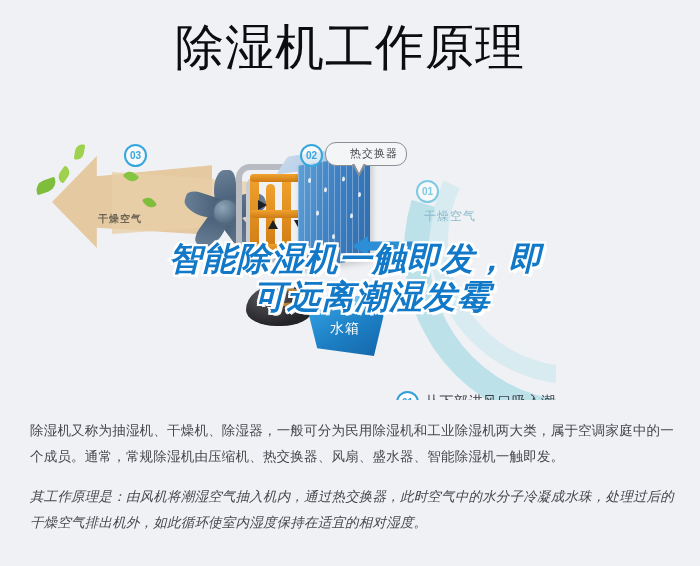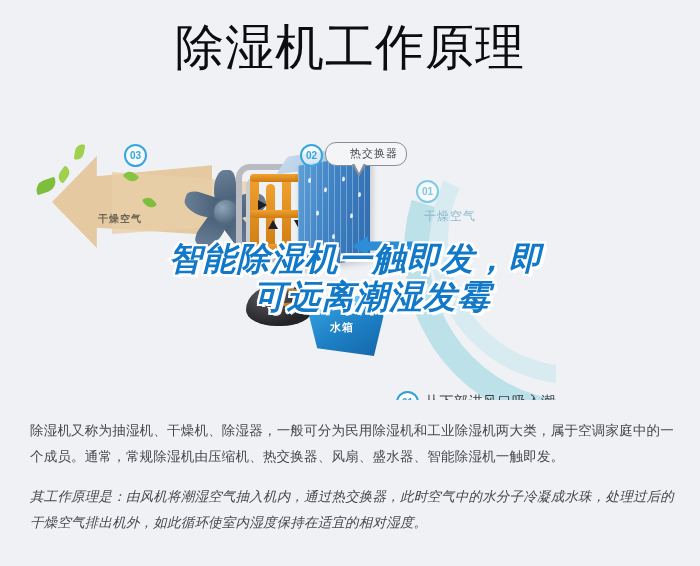--- a/index.html
+++ b/index.html
@@ -193,21 +193,21 @@
     box-shadow:0 3px 6px rgba(0,0,0,.15);
   }
   .tank-lip{
     position:absolute;left:298px;top:166px;width:92px;height:18px;
     background:linear-gradient(100deg,#8fd5f5,#46b0e8);
     clip-path:polygon(8% 30%, 98% 0%, 100% 52%, 14% 100%);
     opacity:.95;
   }
   .lbl-tank{
     position:absolute;left:330px;top:192px;
-    font-size:11px;color:#ffffff;font-weight:bold;letter-spacing:1px;
+    font-size:14px;color:#ffffff;font-weight:normal;letter-spacing:1px;
   }
 
   
   .callout{
     position:absolute;left:325px;top:14px;
     padding:3px 8px 4px 24px;
     border:1.6px solid #8c8f96;
     border-radius:11px;
     background:#f4f5f7;
     font-size:11px;color:#44474d;letter-spacing:1px;

